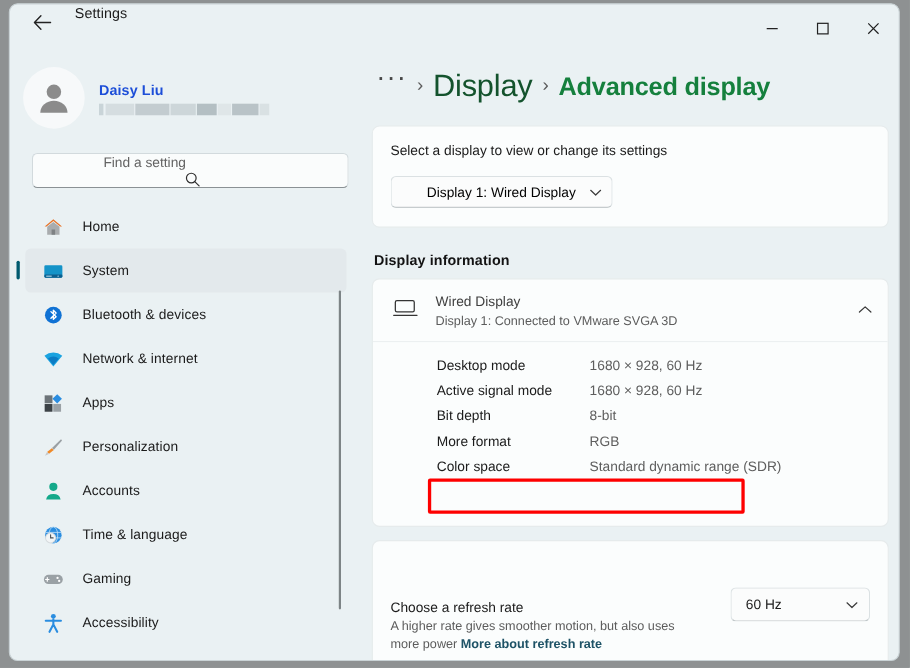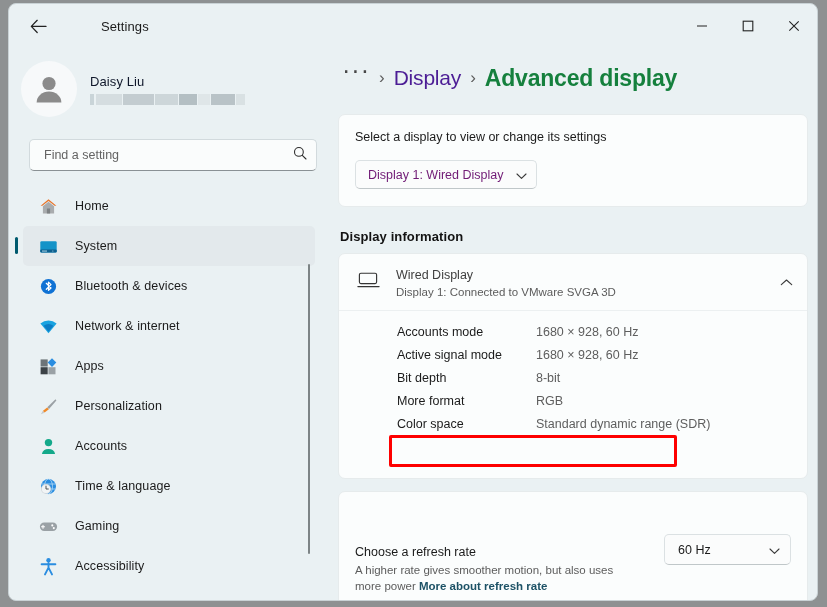--- a/index.html
+++ b/index.html
@@ -28,22 +28,20 @@
     box-sizing: border-box;
     overflow: hidden;
   }
   
   #titlebar {
     position: absolute;
     left: 0; top: 0;
     width: 100%;
     height: 44px;
     display: flex;
-    align-items: center;
-    gap: 33px;
   }
   .back-btn {
     width: 34px; height: 32px;
     margin-left: 12px;
     display: flex; align-items: center; justify-content: center;
     border-radius: 4px;
   }
   .back-btn svg { display:block; }
   .title-text {
     font-size: 13px;
@@ -82,22 +80,22 @@
     width: 56px; height: 56px;
     border-radius: 50%;
     background: #f7f9fa;
     display: flex; align-items: center; justify-content: center;
     flex: 0 0 auto;
   }
   .avatar svg { display:block; }
   .acct-text { margin-left: 13px; }
   .acct-name {
     font-size: 13px;
-    font-weight: normal;
-    color: #0f172a;
+    font-weight: bold;
+    color: #1d4ed8;
     letter-spacing: .1px;
   }
   .acct-email {
     margin-top: 5px;
     width: 155px;
     height: 11px;
     position: relative;
     overflow: hidden;
   }
   .acct-email span {
@@ -110,20 +108,21 @@
     margin: 25px 12px 0 20px;
     height: 32px;
     background: #fafcfc;
     border: 1px solid #d2dadd;
     border-bottom-color: #8a9194;
     border-radius: 5px;
     display: flex;
     align-items: center;
     padding: 0 9px 0 12px;
     box-sizing: border-box;
+    flex-direction: column;
   }
   .searchbox input {
     flex: 1;
     border: none;
     outline: none;
     background: transparent;
     font-family: "Liberation Sans", sans-serif;
     font-size: 12.5px;
     color: #1b1b1b;
   }
@@ -201,22 +200,22 @@
     position: relative;
     top: -8px;
   }
   .bc-sep {
     font-size: 17px;
     color: #5c5c5c;
     margin: 0 9px;
     font-weight: 300;
   }
   .bc-link {
-    font-size: 21px;
-    color: #4c1d95;
+    font-size: 28px;
+    color: #14532d;
     letter-spacing: -.2px;
   }
   .bc-cur {
     font-size: 23px;
     color: #15803d;
     font-weight: bold;
     letter-spacing: -.2px;
   }
 
   .card {
@@ -236,21 +235,21 @@
     display: inline-flex;
     align-items: center;
     height: 29px;
     background: #fbfcfc;
     border: 1px solid #dbe1e3;
     border-bottom-color: #c0c7c9;
     border-radius: 5px;
     padding: 0 9px 0 12px;
     box-sizing: border-box;
   }
-  .combo .cval { font-size: 12.5px; color: #701a75; }
+  .combo .cval { font-size: 12.5px; color: #000000; margin-left: 20px; }
   .combo .chev { margin-left: 13px; display:block; }
 
   .section-title {
     margin: 22px 0 9px 11px;
     font-size: 13px;
     font-weight: bold;
     color: #131313;
     letter-spacing: .1px;
   }
 
@@ -599,21 +598,21 @@
             <svg width="13" height="9" viewBox="0 0 13 9">
               <path d="M1.3 6.6 L6.5 2 L11.7 6.6" stroke="#3b3b3b" stroke-width="1.15" fill="none" stroke-linecap="round" stroke-linejoin="round"></path>
             </svg>
           </span>
         </div>
 
         <div class="divider"></div>
 
         <div class="info-body">
           <div class="info-row">
-            <span class="info-k">Accounts mode</span>
+            <span class="info-k">Desktop mode</span>
             <span class="info-v">1680 × 928, 60 Hz</span>
           </div>
           <div class="info-row">
             <span class="info-k">Active signal mode</span>
             <span class="info-v">1680 × 928, 60 Hz</span>
           </div>
           <div class="info-row">
             <span class="info-k">Bit depth</span>
             <span class="info-v">8-bit</span>
           </div>

